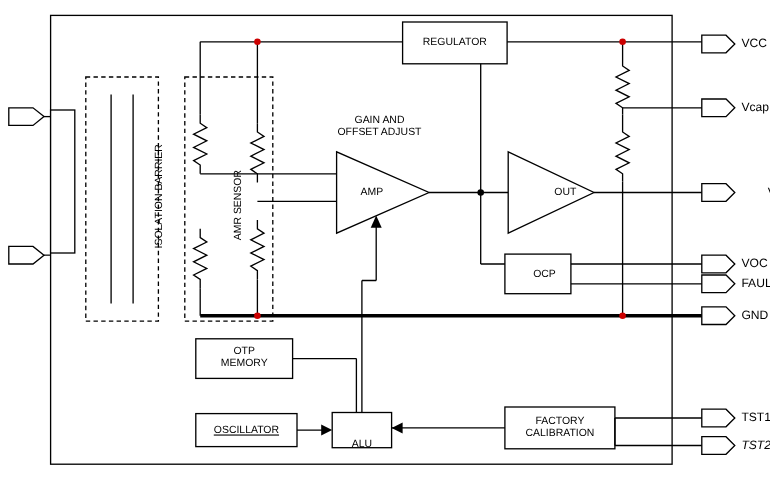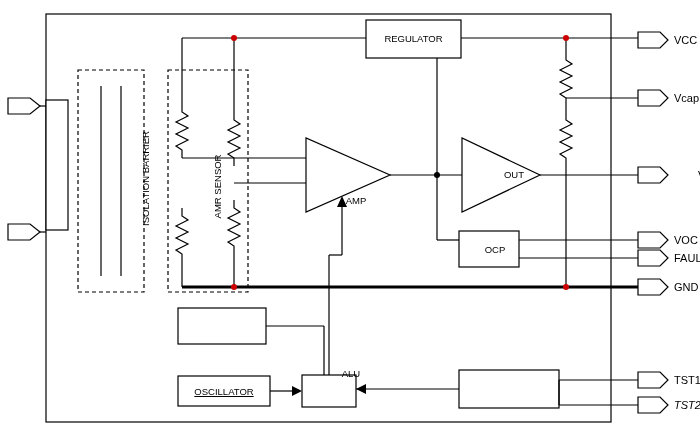--- a/index.html
+++ b/index.html
@@ -161,32 +161,38 @@
       </g>
     </g>
   </svg>
 
   <div class="lbl vert" style="left:66px; top:173px; width:160px;">ISOLATION BARRIER</div>
 
   <div class="lbl vert" style="left:158px; top:181px; width:120px;">AMR SENSOR</div>
 
   <div class="box-label" style="left:366px; top:33px; width:95px;">REGULATOR</div>
 
-
-  <div class="box-label" style="left:326px; top:169px; width:60px;margin-top:26px;">AMP</div>
+  <div class="box-label" style="left:290px; top:104px; width:110px;">GAIN AND
+OFFSET ADJUST</div>
+
+  <div class="box-label" style="left:308px; top:169px; width:60px;">AMP</div>
 
   <div class="box-label" style="left:468px; top:169px; width:56px;text-align:right;">OUT</div>
 
   <div class="box-label" style="left:459px; top:244px; width:72px;">OCP</div>
 
+  <div class="box-label" style="left:178px; top:314px; width:88px;">OTP
+MEMORY</div>
 
   <div class="box-label" style="left:178px; top:386px; width:92px;text-decoration:underline;">OSCILLATOR</div>
 
-  <div class="box-label" style="left:302px; top:368px; width:54px;margin-left:22px;">ALU</div>
-
+  <div class="box-label" style="left:302px; top:398px; width:54px;">ALU</div>
+
+  <div class="box-label" style="left:459px; top:377px; width:100px;">FACTORY
+CALIBRATION</div>
 
   <div class="pin-label" style="left:674px; top:34px;">VCC</div>
   <div class="pin-label" style="left:674px; top:92px;">Vcap</div>
   <div class="pin-label" style="left:674px; top:169px;margin-left:24px;">Vout</div>
   <div class="pin-label" style="left:674px; top:234px;">VOC</div>
   <div class="pin-label" style="left:674px; top:252px;">FAULT</div>
   <div class="pin-label" style="left:674px; top:281px;">GND</div>
   <div class="pin-label" style="left:674px; top:374px;">TST1</div>
   <div class="pin-label" style="left:674px; top:399px;font-style:italic;">TST2</div>
 

